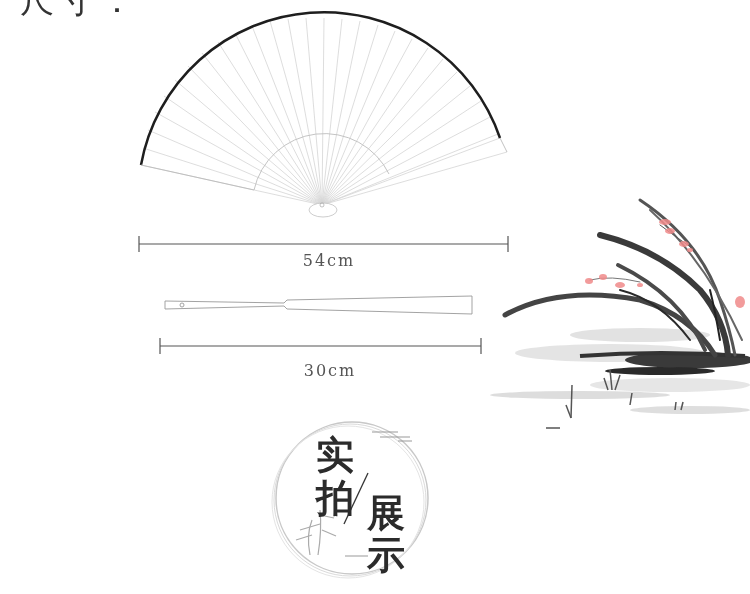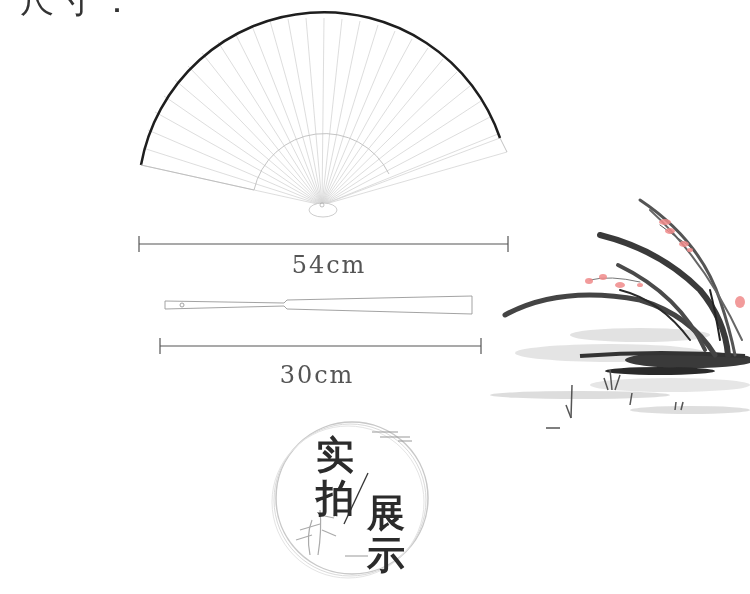--- a/index.html
+++ b/index.html
@@ -1,19 +1,19 @@
 <!DOCTYPE html>
 <html><head>
 <meta charset="utf-8">
 <style>
   html, body { margin:0; padding:0; }
   body { width:750px; height:594px; background:#ffffff; position:relative; overflow:hidden; font-family:"DejaVu Serif", serif; }
   .heading { position:absolute; left:20px; top:-22px; font-size:34px; color:#333; letter-spacing:6px; font-family:"DejaVu Serif", serif; }
   .art { position:absolute; left:0; top:0; }
-  .label { position:absolute; font-size:24px; color:#555; letter-spacing:2px; font-family:"DejaVu Serif", serif; text-align:center; }
+  .label { position:absolute; font-size:16px; color:#555; letter-spacing:2px; font-family:"DejaVu Serif", serif; text-align:center; }
   .badge-char { position:absolute; font-size:38px; color:#2b2b2b; font-family:"DejaVu Serif", serif; font-weight:bold; }
 </style>
 </head>
 <body>
 
 <div class="heading">尺寸：</div>
 
 <svg class="art" width="750" height="594" viewBox="0 0 750 594">
 
   <g>
@@ -134,18 +134,18 @@
       <path d="M310,555 Q306,535 312,520"></path>
       <path d="M320,515 L334,518"></path>
         <path d="M320,524 L300,530"></path>
       <path d="M322,530 L336,536"></path>
         <path d="M312,535 L296,540"></path>
     </g>
   </g>
 </svg>
 
 <div class="label" style="left:284px;top:251px;width:90px;">54cm</div>
-<div class="label" style="left:272px;top:361px;width:90px;">30cm</div>
+<div class="label" style="left:285px;top:361px;width:90px;">30cm</div>
 
 <div class="badge-char" style="left:316px;top:430px;">实</div>
 <div class="badge-char" style="left:316px;top:473px;">拍</div>
 <div class="badge-char" style="left:367px;top:488px;">展</div>
 <div class="badge-char" style="left:367px;top:530px;">示</div>
 
 </body></html>

